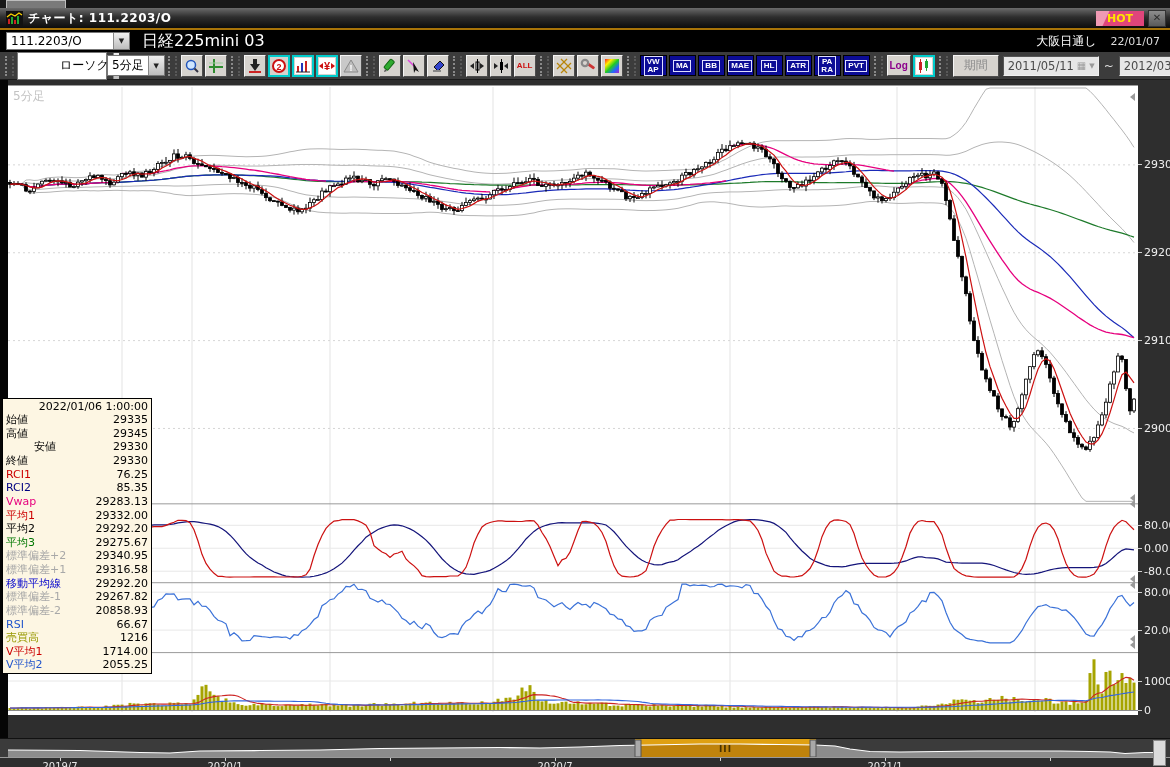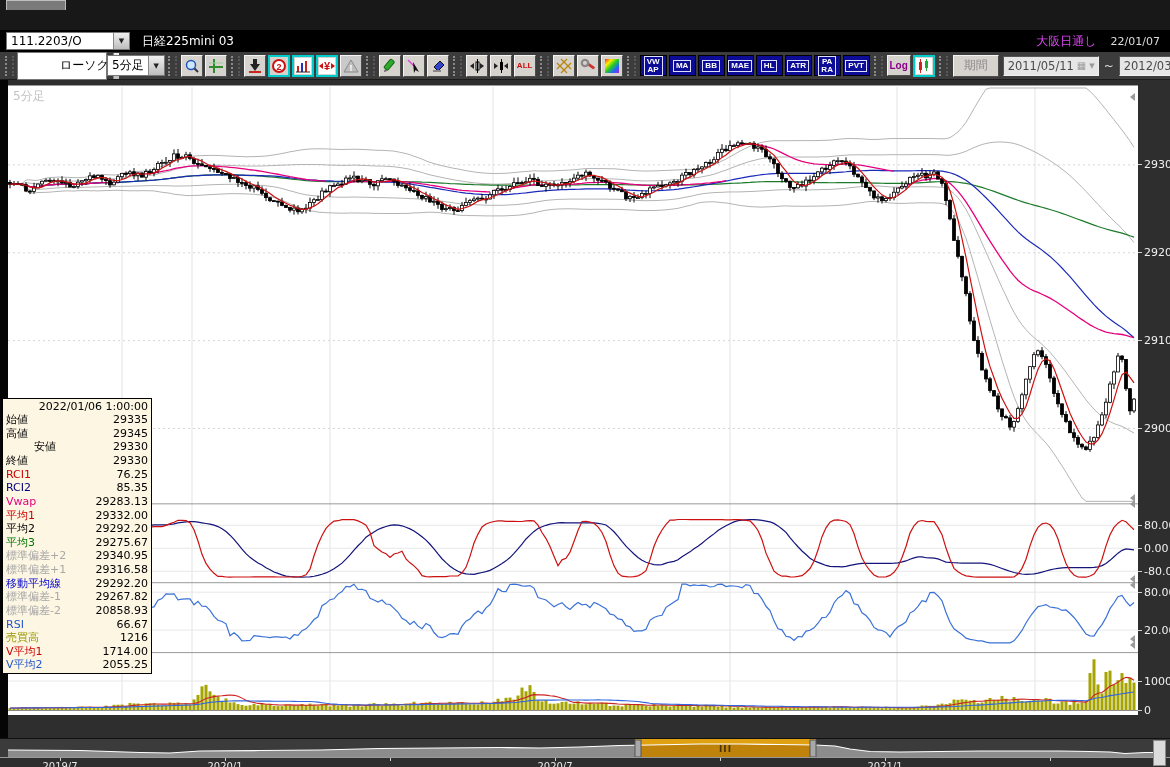--- a/index.html
+++ b/index.html
@@ -17,22 +17,22 @@
   .hot-txt{position:relative;color:#ffe400;font-size:11px;font-weight:bold;}
   .closebtn{width:16px;height:15px;margin-left:4px;background:linear-gradient(#8d8d8d,#5a5a5a);border:1px solid #333;
             color:#2b2b2b;font-size:10px;font-weight:bold;display:flex;align-items:center;justify-content:center;line-height:1;}
   
   .symbolbar{position:absolute;left:0;top:30px;width:1170px;height:22px;background:#000;display:flex;align-items:center;padding:0 6px;box-sizing:border-box;color:#eee;}
   .combo{background:#fff;border:1px solid #777;height:18px;display:inline-flex;align-items:center;box-sizing:border-box;}
   .combo .cv{color:#000;font-size:12px;padding:0 4px;flex:1;white-space:nowrap;}
   .combo .cbtn{width:15px;height:100%;background:linear-gradient(#efefef,#bdbdbd);border-left:1px solid #888;
                color:#222;font-size:7px;display:flex;align-items:center;justify-content:center;}
   .sym-combo{width:124px;}
-  .inst-name{margin-left:12px;font-size:12px;color:#fff;}
-  .sess{margin-left:auto;font-size:12px;color:#d946ef;}
+  .inst-name{margin-left:12px;font-size:16px;color:#fff;}
+  .sess{margin-left:auto;font-size:12px;color:#ffffff;}
   .sessdate{margin-left:14px;margin-right:4px;font-size:11px;color:#ddd;}
   
   .toolbar{position:absolute;left:0;top:52px;width:1170px;height:28px;background:#3c3c3c;border-bottom:1px solid #1b1b1b;
            display:flex;align-items:center;padding:0 2px;box-sizing:border-box;}
   .grip{width:5px;height:20px;margin:0 3px;border-left:2px dotted #8a8a8a;border-right:2px dotted #595959;flex:0 0 auto;}
   .tb{width:22px;height:22px;margin:0 1px;padding:0;background:#d6d3ce;border:1px solid;border-color:#f5f5f5 #4d4d4d #4d4d4d #f5f5f5;
       display:flex;align-items:center;justify-content:center;flex:0 0 auto;box-sizing:border-box;}
   .tb.act{border:2px solid #00cccc;}
   .tb.dis{background:#c9c9c9;}
   .tb svg{display:block;}
@@ -77,20 +77,38 @@
   .tt-row{display:flex;justify-content:space-between;font-size:11px;line-height:12.5px;white-space:nowrap;}
   .tt-row .v{color:#000;}
 </style>
 </head>
 <body>
 
 <div class="app">
 
   <div class="peek"></div>
 
+  <div class="titlebar">
+    <span class="app-icon">
+      <svg viewBox="0 0 17 15" width="17" height="15">
+          <rect width="17" height="15" fill="#111"></rect>
+          <rect x="2" y="8" width="2" height="5" fill="#cc2222"></rect>
+          <rect x="5" y="6" width="2" height="7" fill="#22aa33"></rect>
+          <rect x="8" y="9" width="2" height="4" fill="#cc2222"></rect>
+          <rect x="11" y="5" width="2" height="8" fill="#22aa33"></rect>
+          <polyline points="1,6 5,3 9,5 13,2 16,4" fill="none" stroke="#ffd400" stroke-width="1.2"></polyline>
+        </svg>
+    </span>
+    <span class="title">チャート: 111.2203/O</span>
+    <span class="hot">
+        <i class="hot-tri"></i>
+        <span class="hot-txt">HOT</span>
+      </span>
+    <span class="closebtn">✕</span>
+  </div>
 
   <div class="symbolbar">
     <span class="combo sym-combo">
       <span class="cv">111.2203/O</span>
       <span class="cbtn">▼</span>
     </span>
     <span class="inst-name">日経225mini 03</span>
     <span class="sess">大阪日通し</span>
     <span class="sessdate">22/01/07</span>
   </div>

